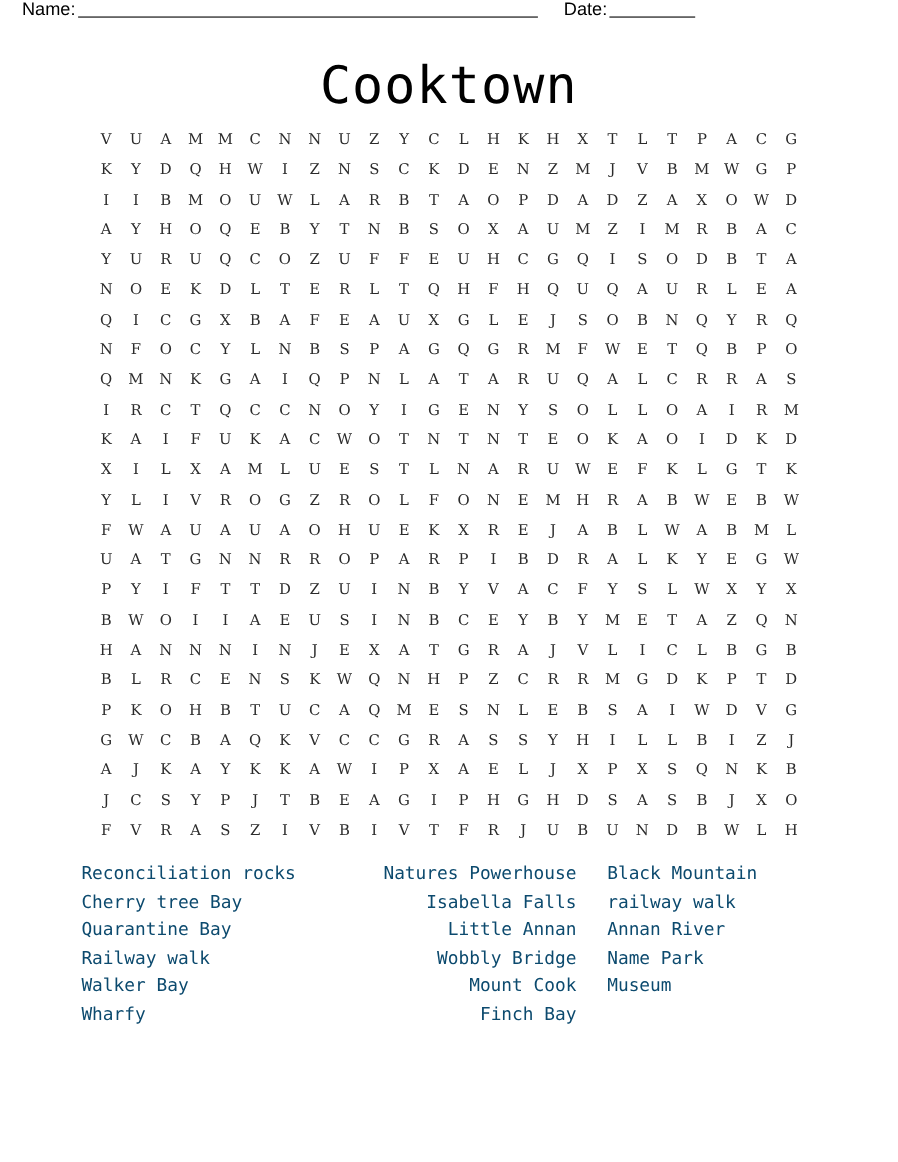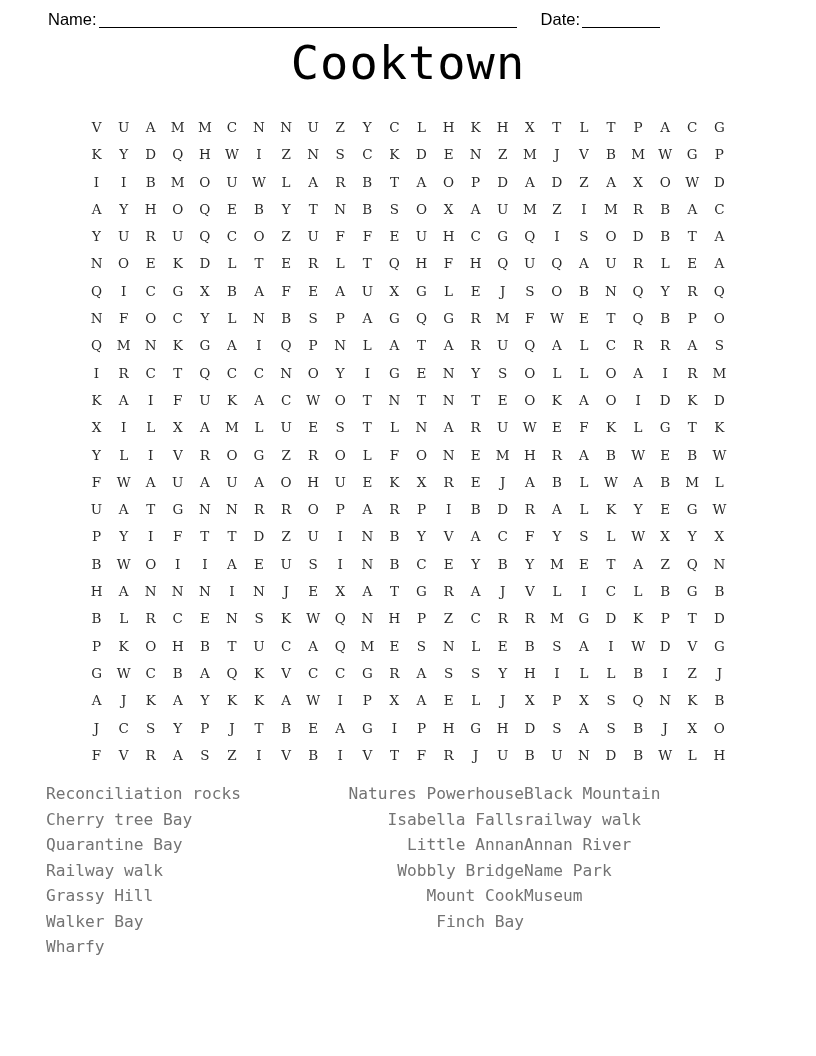--- a/index.html
+++ b/index.html
@@ -17,22 +17,22 @@
   }
 
   
   .header-row {
     position: absolute;
     left: 0;
     top: 0;
     width: 816px;
     height: 28px;
     display: flex;
-    align-items: flex-end;
-    padding-left: 48px;
+    align-items: flex-start;
+    padding-left: 20px;
     padding-right: 33px;
     box-sizing: border-box;
   }
   .field-label {
     font-family: "Liberation Sans", sans-serif;
     font-size: 16.5px;
     line-height: 18px;
     white-space: pre;
   }
   .field-rule {
@@ -43,21 +43,21 @@
     margin-right: 2px;
   }
   .rule-name { width: 418px; }
   .rule-date { width: 78px; }
   .header-spacer { width: 22px; }
 
   
   .puzzle-title {
     position: absolute;
     left: 0;
-    top: 34px;
+    top: 50px;
     width: 816px;
     text-align: center;
     font-family: "DejaVu Sans Mono", monospace;
     font-weight: 300;
     font-size: 47px;
     letter-spacing: 1px;
     line-height: 58px;
     color: #000;
     white-space: pre;
   }
@@ -96,22 +96,23 @@
     display: flex;
     flex-direction: column;
   }
   .word-col-1 { width: 244px; }
   .word-col-2 { width: 234px; align-items: flex-end; }
   .word-col-3 { width: 240px; }
   .word-item {
     font-family: "DejaVu Sans Mono", monospace;
     font-size: 16.2px;
     line-height: 25.5px;
-    color: #737373;
+    color: #0c4a6e;
     white-space: pre;
+    margin-left: 28px;
   }
 </style>
 </head>
 <body>
 
 <div class="header-row">
   <span class="field-label">Name:</span>
   <span class="field-rule rule-name"></span>
   <span class="header-spacer"></span>
   <span class="field-label">Date:</span>
@@ -746,21 +747,20 @@
       <span class="grid-cell">H</span>
     </div>
   </div>
 
 <div class="wordlist">
   <div class="word-col word-col-1">
       <div class="word-item">Reconciliation rocks</div>
       <div class="word-item">Cherry tree Bay</div>
       <div class="word-item">Quarantine Bay</div>
       <div class="word-item">Railway walk</div>
-      <div class="word-item">Grassy Hill</div>
       <div class="word-item">Walker Bay</div>
       <div class="word-item">Wharfy</div>
     </div>
   <div class="word-col word-col-2">
       <div class="word-item">Natures Powerhouse</div>
       <div class="word-item">Isabella Falls</div>
       <div class="word-item">Little Annan</div>
       <div class="word-item">Wobbly Bridge</div>
       <div class="word-item">Mount Cook</div>
       <div class="word-item">Finch Bay</div>

